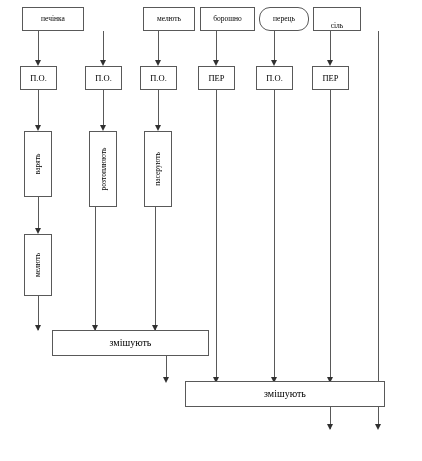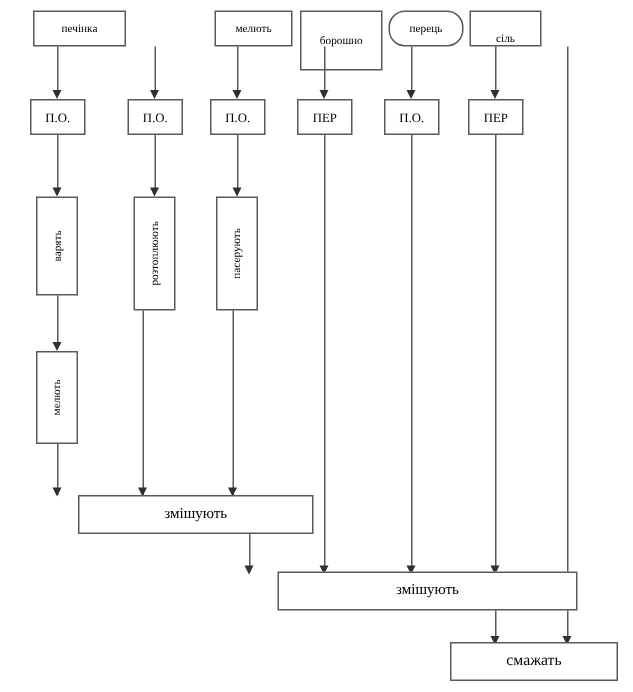--- a/index.html
+++ b/index.html
@@ -70,21 +70,21 @@
 <body>
 
 <div id="canvas">
 
   <div class="node ingredient" style="left:22px;  top:7px;  width:62px; height:24px;">
     <span>печінка</span>
   </div>
   <div class="node ingredient" style="left:143px; top:7px;  width:52px; height:24px;">
     <span>мелють</span>
   </div>
-  <div class="node ingredient" style="left:200px; top:7px;  width:55px; height:40px;">
+  <div class="node ingredient" style="left:200px; top:7px;  width:55px; height:24px;">
     <span>борошно</span>
   </div>
   <div class="node ingredient" style="left:259px; top:7px;  width:50px; height:24px;border-radius:11px;">
     <span>перець</span>
   </div>
   <div class="node ingredient" style="left:313px; top:7px;  width:48px; height:24px;align-items:flex-end;">
     <span>сіль</span>
   </div>
 
   <div class="edge v" style="left:38px;  top:31px; height:32px;"></div>
@@ -178,17 +178,14 @@
   <div class="edge v" style="left:166px; top:356px; height:25px;"></div>
   <div class="arrowhead" style="left:162.5px; top:377px;"></div>
 
   <div class="node mix" style="left:157px; top:381px; width:200px; height:26px;">
     <span>змішують</span>
   </div>
 
   <div class="edge v" style="left:330px; top:407px; height:22px;"></div>
   <div class="arrowhead" style="left:326.5px; top:424px;"></div>
 
-  <div class="node fry" style="left:300px; top:428px; width:112px; height:26px;">
-    <span>смажать</span>
-  </div>
 
 </div>
 
 </body></html>

